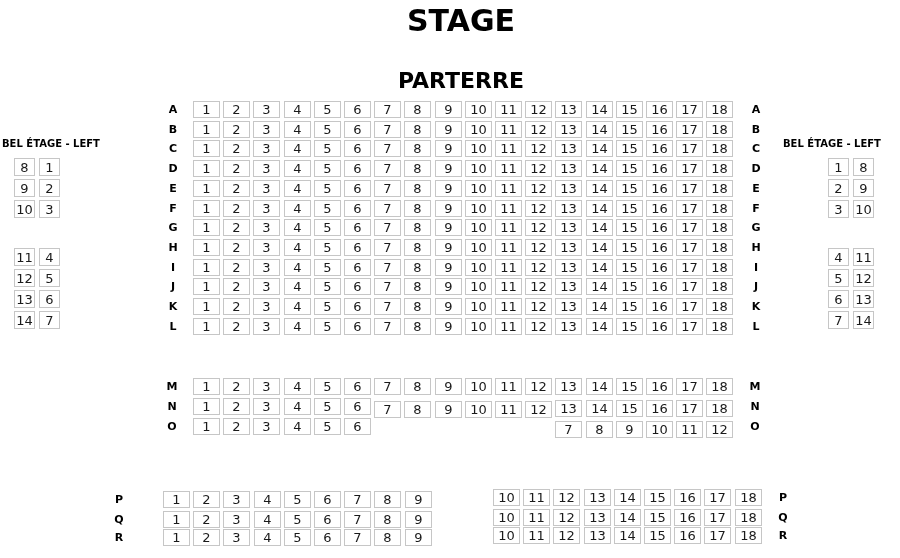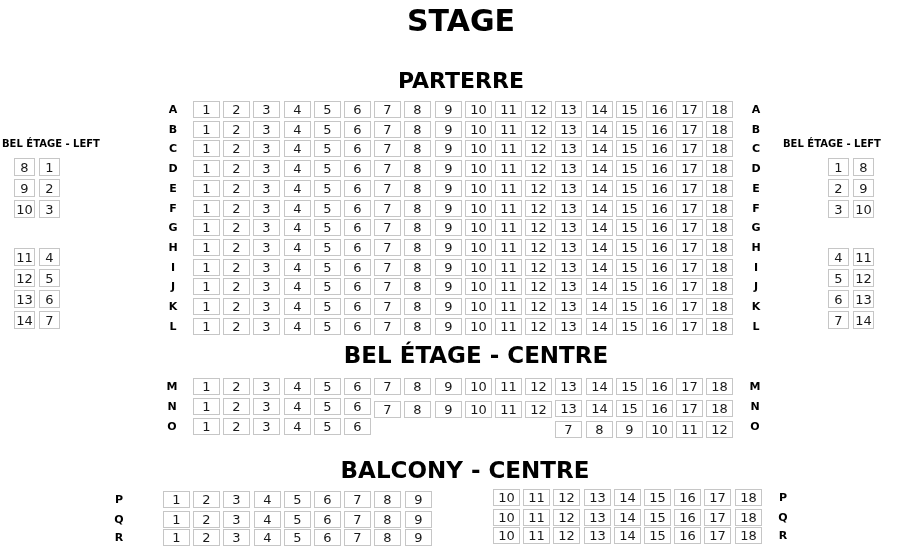--- a/index.html
+++ b/index.html
@@ -35,23 +35,21 @@
 </style>
 </head>
 <body>
 
 <div id="root">
 
   <div id="parterre-title" class="main-title">PARTERRE</div>
 
   <div id="stage-title" class="main-title">STAGE</div>
 
-  <div id="centre-title" class="main-title">BEL ÉTAGE - CENTRE</div>
-
-  <div id="balcony-title" class="main-title">BALCONY - CENTRE</div>
+
 
   <div id="left-side-title" class="side-title">BEL ÉTAGE - LEFT</div>
 
   <div id="right-side-title" class="side-title">BEL ÉTAGE - LEFT</div>
 
   <div id="sec-parterre">
       <div class="rlabel" style="left: 173px; top: 101px;">A</div>
       <div class="seat" style="left: 193px; top: 101px;">1</div>
       <div class="seat" style="left: 223px; top: 101px;">2</div>
       <div class="seat" style="left: 253px; top: 101px;">3</div>

